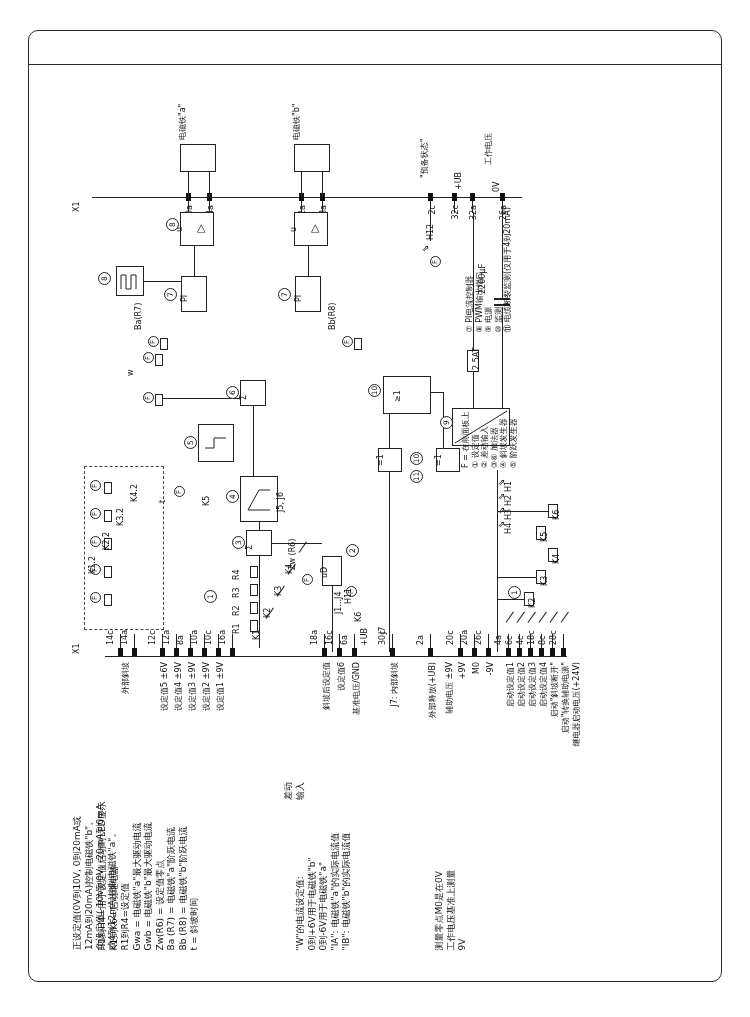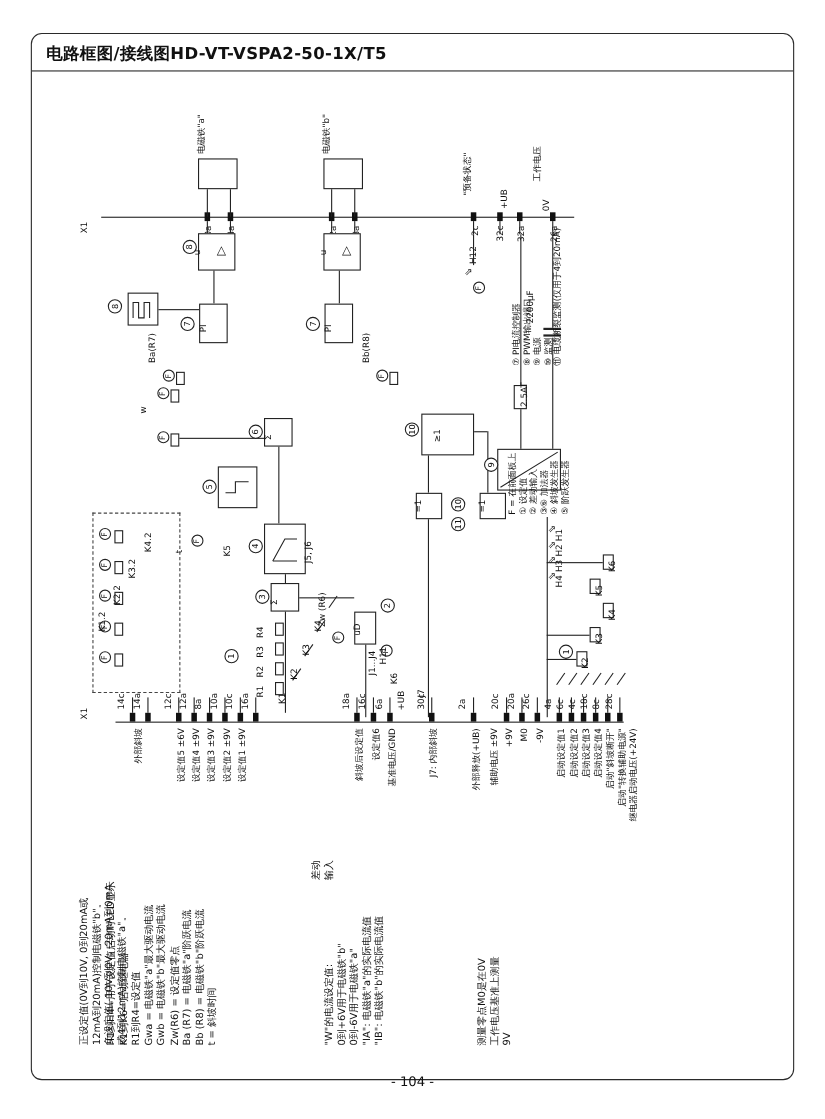--- a/index.html
+++ b/index.html
@@ -33,23 +33,21 @@
   .ic{position:absolute;font-size:11px;line-height:11px;}
   .icled{position:absolute;font-size:9px;line-height:9px;}
   .sw{position:absolute;width:13px;height:1px;background:#222;transform-origin:0 50%;transform:rotate(-55deg);}
   svg{position:absolute;}
 </style>
 </head>
 <body>
 
 <div class="page">
   <div class="frame"></div>
-  <div class="title">电路框图/接线图HD-VT-VSPA2-50-1X/T5</div>
   <div class="title-rule"></div>
-  <div class="pagenum">- 104 -</div>
 
   <div class="hl" style="left:92px;top:197px;width:430px;"></div>
   <span class="vu" style="left:82px;top:212px;"><span>X1</span></span>
   <div class="tq" style="left:186px;top:193px;"></div>
   <div class="tq" style="left:207px;top:193px;"></div>
   <div class="tq" style="left:299px;top:193px;"></div>
   <div class="tq" style="left:320px;top:193px;"></div>
   <div class="tq" style="left:428px;top:193px;"></div>
   <div class="tq" style="left:452px;top:193px;"></div>
   <div class="tq" style="left:470px;top:193px;"></div>

